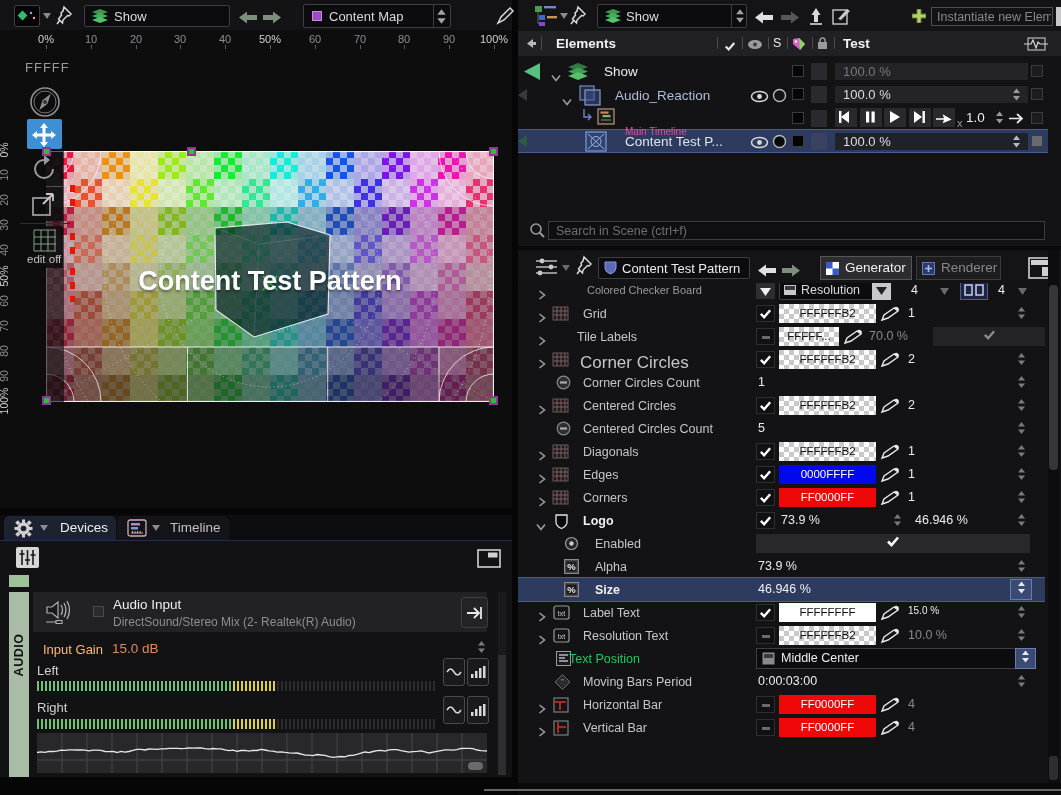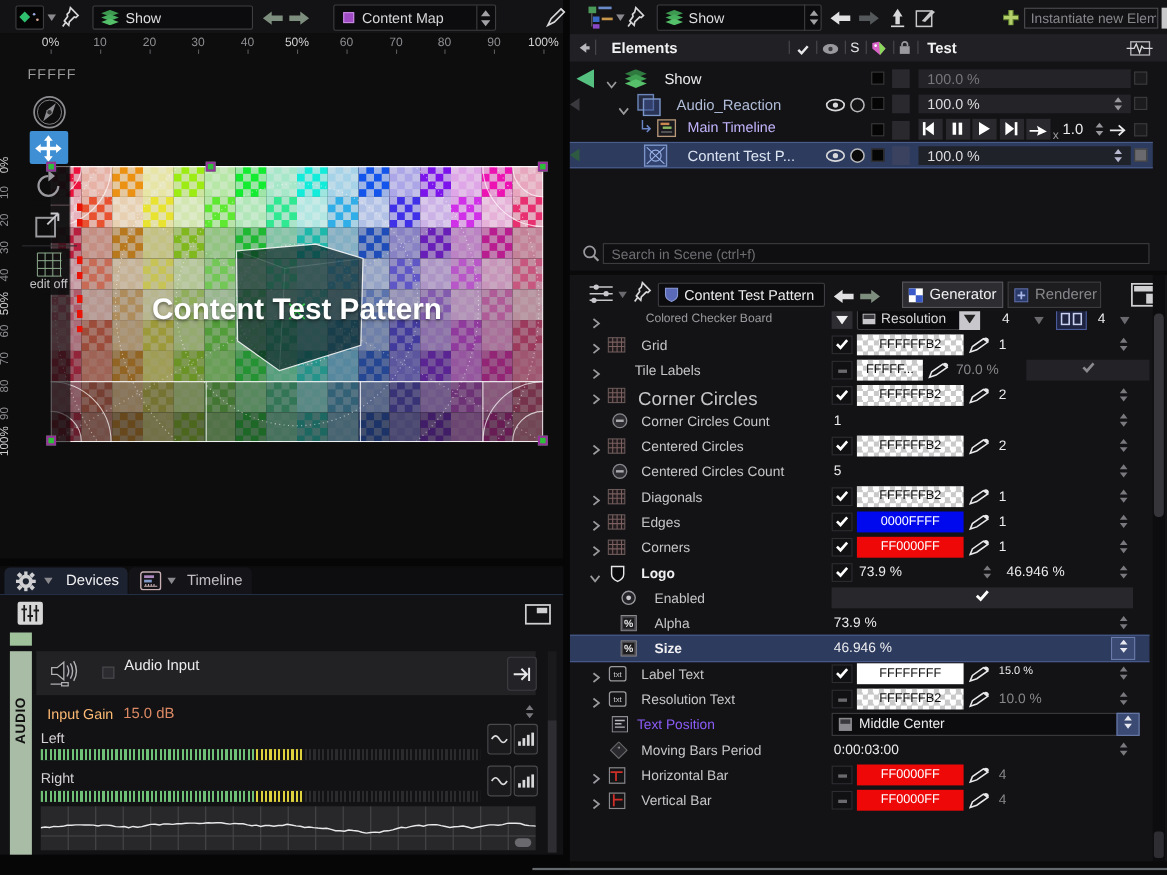--- a/index.html
+++ b/index.html
@@ -342,20 +342,21 @@
     <div class="abs" style="left:9px;top:77px;width:20px;height:187px;background:#a9bca5"></div>
     <div class="abs" style="left:-31px;top:133px;width:100px;text-align:center;color:#111;font-size:12.5px;font-weight:bold;letter-spacing:0.5px;transform:rotate(-90deg)">AUDIO</div>
     <div class="abs" style="left:33px;top:77px;width:454px;height:40px;background:#222225"></div>
     <svg width="30" height="28" class="abs" style="left:44px;top:83px">
       <path d="M3 9 H8 L14 4 V20 L8 15 H3 Z" fill="#18181a" stroke="#b0b0b4" stroke-width="1.2"></path>
       <path d="M17 7 Q20 12 17 17 M20 5 Q24 12 20 19 M23 3 Q28 12 23 21" fill="none" stroke="#b0b0b4" stroke-width="1.3"></path>
       <path d="M2 24 H12 M12 22.5 H18 V25.5 H12 Z" stroke="#b0b0b4" stroke-width="1.1" fill="none"></path>
     </svg>
     <div class="abs" style="left:93px;top:91px;width:11px;height:11px;background:#2c2c30;border:1px solid #4a4a4e"></div>
     <div class="abs" style="left:113px;top:82px;color:#ececee;font-size:13.5px">Audio Input</div>
+    <div class="abs" style="left:113px;top:100px;color:#8e8e90;font-size:12px">DirectSound/Stereo Mix (2- Realtek(R) Audio)</div>
     <div class="abs" style="left:461px;top:82px;width:27px;height:31px;background:#232327;border:1px solid #3e3e42;border-radius:3px"></div>
     <svg width="18" height="14" class="abs" style="left:466px;top:91px">
       <path d="M1 7 H12 M8 2 L13 7 L8 12" stroke="#e8e8ea" stroke-width="1.8" fill="none"></path>
       <line x1="15" y1="1" x2="15" y2="13" stroke="#e8e8ea" stroke-width="1.8"></line>
     </svg>
     <div class="abs" style="left:43px;top:127px;color:#fdba74;font-size:13px">Input Gain</div>
     <div class="abs" style="left:112px;top:126px;color:#dd8a64;font-size:13.5px">15.0 dB</div>
     <div class="abs" style="left:477px;top:125px"><svg width="9" height="14" viewBox="0 0 9 14">
         <path d="M4.5 1 L8 5.5 H1 Z" fill="#7a7a7e"></path>
         <path d="M4.5 13 L1 8.5 H8 Z" fill="#7a7a7e"></path>
@@ -532,21 +533,21 @@
       <rect x="5.5" y="7" width="8" height="2.2" fill="#8ab860"></rect>
       <path d="M4 12 H14" stroke="#888" stroke-width="1"></path>
     </svg>
     <svg width="22" height="21" class="abs" style="left:67px;top:131px">
       <rect x="1" y="1" width="20" height="19" fill="rgba(60,80,140,0.35)" stroke="#7a94c8" stroke-width="1.3"></rect>
       <path d="M3 3 L19 18 M19 3 L3 18" stroke="#9ab4e8" stroke-width="1"></path>
       <circle cx="11" cy="10.5" r="5" fill="none" stroke="#9ab4e8" stroke-width="1"></circle>
     </svg>
     <div class="abs" style="left:86px;top:64px;color:#ececee;font-size:13.5px">Show</div>
     <div class="abs" style="left:97px;top:88px;color:#b0bcd8;font-size:13.5px">Audio_Reaction</div>
-    <div class="abs" style="left:107px;top:108px;color:#c4b5fd;font-size:13px">Main Timeline</div>
+    <div class="abs" style="left:107px;top:126px;color:#ec4899;font-size:10px">Main Timeline</div>
     <div class="abs" style="left:107px;top:134px;color:#dce4f2;font-size:13.5px">Content Test P...</div>
     <div class="abs" style="left:232px;top:89px"><svg width="19" height="13" viewBox="0 0 19 13">
         <ellipse cx="9.5" cy="6.5" rx="8" ry="5" fill="none" stroke="#d8d8da" stroke-width="1.5"></ellipse>
         <circle cx="9.5" cy="6.5" r="2.4" fill="#d8d8da"></circle>
       </svg></div>
     <div class="abs" style="left:254px;top:88px"><svg width="15" height="15" viewBox="0 0 15 15">
         <circle cx="7.5" cy="7.5" r="6" fill="none" stroke="#b8b8bc" stroke-width="1.4"></circle>
       </svg></div>
     <div class="abs" style="left:232px;top:135px"><svg width="19" height="13" viewBox="0 0 19 13">
         <ellipse cx="9.5" cy="6.5" rx="8" ry="5" fill="none" stroke="#d8d8da" stroke-width="1.5"></ellipse>
@@ -793,21 +794,21 @@
         </svg></div>
       <div class="abs" style="left:35px;top:345px"><svg width="17" height="15" viewBox="0 0 17 15">
           <rect x="1" y="1" width="15" height="13" rx="2" fill="#141416" stroke="#9a9a9e" stroke-width="1.2"></rect>
           <text x="8.5" y="10.5" font-size="7" fill="#c8c8cc" text-anchor="middle" font-family="Liberation Sans">txt</text>
         </svg></div>
       <div class="abs" style="left:65px;top:346px;color:#c6c6c8;font-size:12.5px;white-space:nowrap">Resolution Text</div>
       <div class="abs" style="left:38px;top:368px"><svg width="15" height="15" viewBox="0 0 15 15">
           <rect x="0.5" y="0.5" width="14" height="14" fill="#1a1a1e" stroke="#9a9a9e"></rect>
           <path d="M3 4 H12 M3 7 H9 M3 10 H12" stroke="#b8b8bc" stroke-width="1.3"></path>
         </svg></div>
-      <div class="abs" style="left:61px;top:369px;color:#8b5cf6;font-size:12.5px;white-space:nowrap">Text Position</div>
+      <div class="abs" style="left:51px;top:369px;color:#22c55e;font-size:12.5px;white-space:nowrap">Text Position</div>
       <div class="abs" style="left:36px;top:391px"><svg width="17" height="16" viewBox="0 0 17 16">
           <path d="M8.5 0.5 L16 8 L8.5 15.5 L1 8 Z" fill="#2a2a2e" stroke="#6a6a6e"></path>
           <text x="8.5" y="10" font-size="7" fill="#c8c8cc" text-anchor="middle" font-family="Liberation Sans">"</text>
         </svg></div>
       <div class="abs" style="left:65px;top:392px;color:#c6c6c8;font-size:12.5px;white-space:nowrap">Moving Bars Period</div>
       <div class="abs" style="left:20px;top:417px"><svg width="8" height="10" viewBox="0 0 8 10">
           <path d="M1.5 1 L6.5 5 L1.5 9" fill="none" stroke="#9a9a9e" stroke-width="1.6"></path>
         </svg></div>
       <div class="abs" style="left:35px;top:414px"><svg width="16" height="16" viewBox="0 0 16 16">
           <rect x="1" y="1" width="14" height="14" fill="#141416" stroke="#88888c" stroke-width="1.1"></rect>

